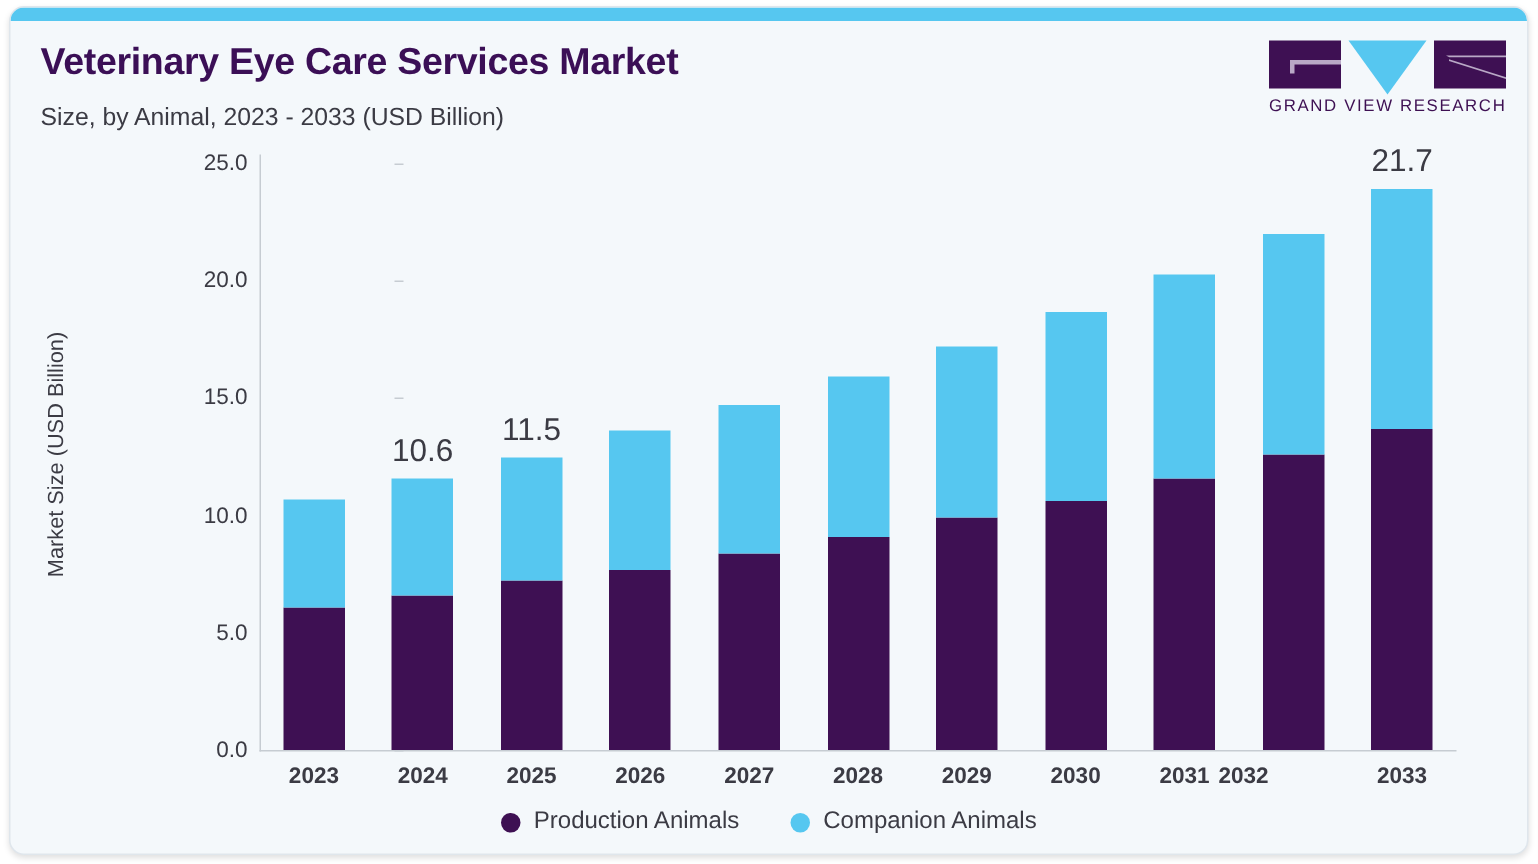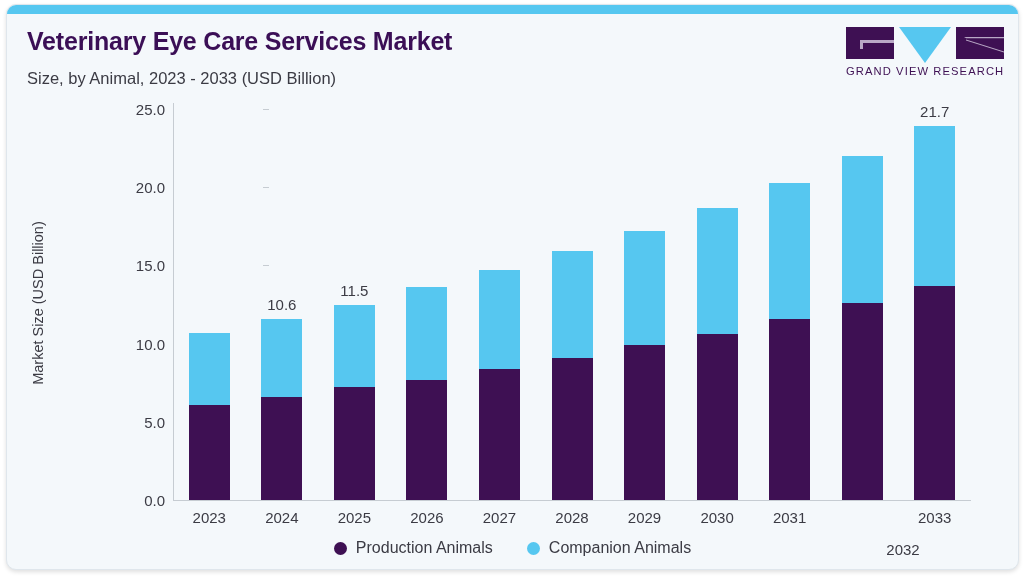--- a/index.html
+++ b/index.html
@@ -189,32 +189,33 @@
     left: 0;
     width: 100%;
   }
   .seg-bottom { background: #3e1053; }
   .seg-top { background: #56c7f0; }
 
   .bar-label {
     position: absolute;
     left: 50%;
     transform: translateX(-50%);
-    font-size: 15px;
+    font-size: 21px;
     color: #3b3b44;
     white-space: nowrap;
   }
   .xtick {
     position: absolute;
     left: 50%;
     transform: translateX(-50%);
     top: 504px;
     font-size: 15px;
     color: #3b3b44;
     white-space: nowrap;
+    font-weight: bold;
   }
 
   .legend {
     position: absolute;
     left: 0;
     top: 534px;
     width: 1011px;
     display: flex;
     justify-content: center;
     align-items: center;
@@ -336,21 +337,21 @@
       <div class="xtick" style="left: 710.091px;">2030</div>
       <div class="bar-group" style="left: 762.136px; width: 41px; height: 317.492px; bottom: 69px;">
         <div class="seg seg-bottom" style="bottom: 0px; height: 181.424px; background: rgb(62, 16, 83);"></div>
         <div class="seg seg-top" style="bottom: 181.424px; height: 136.068px; background: rgb(86, 199, 240);"></div>
       </div>
       <div class="xtick" style="left: 782.636px;">2031</div>
       <div class="bar-group" style="left: 834.682px; width: 41px; height: 344.08px; bottom: 69px;">
         <div class="seg seg-bottom" style="bottom: 0px; height: 197.064px; background: rgb(62, 16, 83);"></div>
         <div class="seg seg-top" style="bottom: 197.064px; height: 147.016px; background: rgb(86, 199, 240);"></div>
       </div>
-      <div class="xtick" style="left: 896px; margin-top: 32px;">2032</div>
+      <div class="xtick" style="left: 822px;">2032</div>
       <div class="bar-group" style="left: 907.227px; width: 41px; height: 373.796px; bottom: 69px;">
         <div class="seg seg-bottom" style="bottom: 0px; height: 214.268px; background: rgb(62, 16, 83);"></div>
         <div class="seg seg-top" style="bottom: 214.268px; height: 159.528px; background: rgb(86, 199, 240);"></div>
         <div class="bar-label" style="bottom: 379.796px;">21.7</div>
       </div>
       <div class="xtick" style="left: 927.727px;">2033</div>
     </div>
 
   <div class="legend" id="legend">
       <div class="legend-item">

